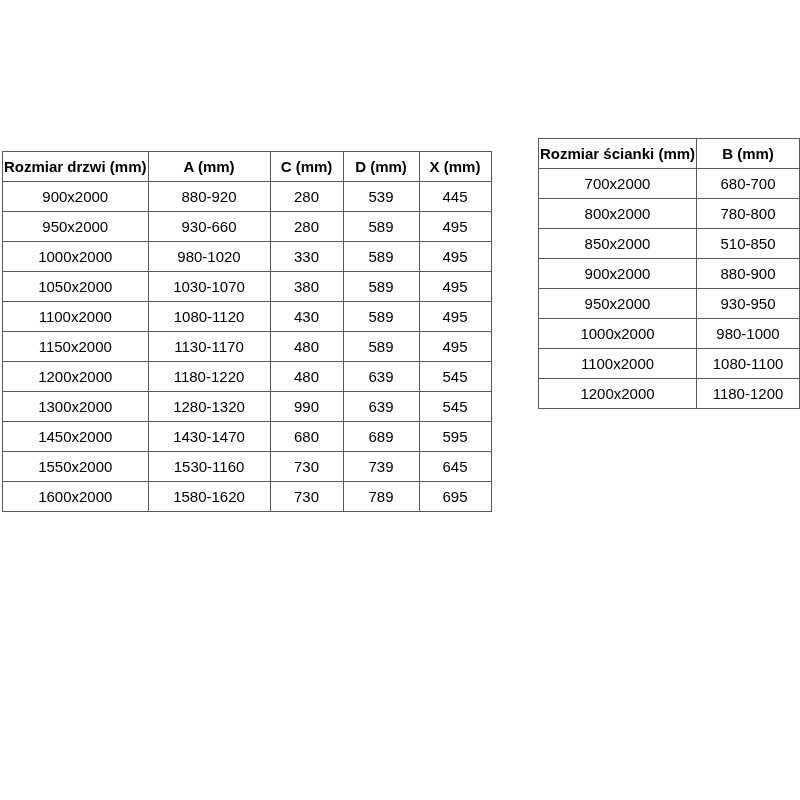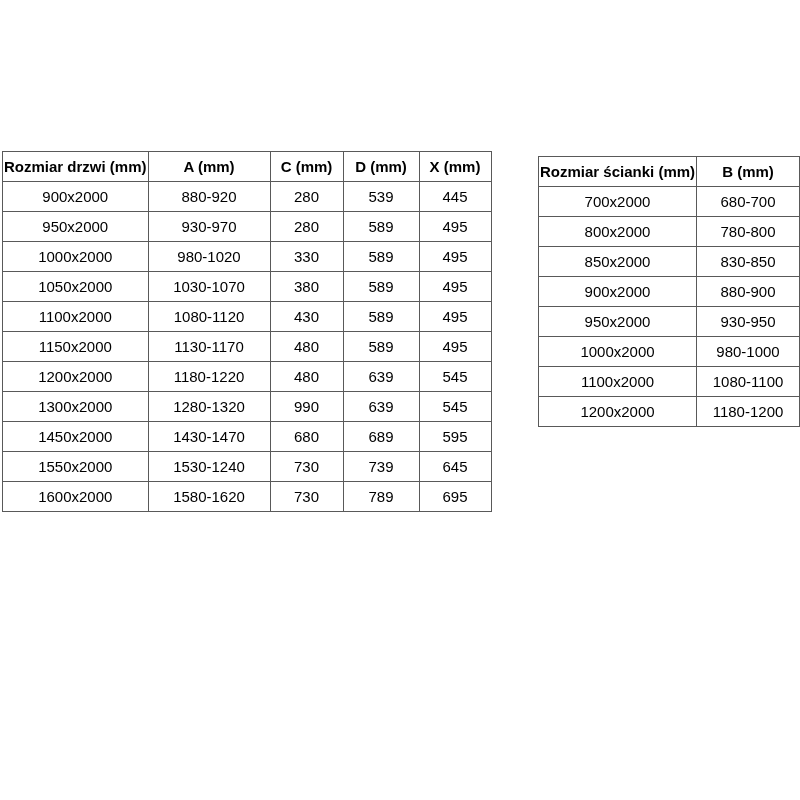--- a/index.html
+++ b/index.html
@@ -34,21 +34,21 @@
     line-height: 1;
     padding: 0 1px;
     white-space: nowrap;
     overflow: hidden;
     font-weight: normal;
   }
   .spec-table th {
     font-weight: bold;
   }
   #doors-table { left: 2px;   top: 151px; }
-  #walls-table { left: 538px; top: 156px; }
+  #walls-table { left: 538px; top: 138px; }
 </style>
 </head>
 <body>
 
 <table id="doors-table" class="spec-table">
     <colgroup>
       <col style="width: 138px;">
       <col style="width: 122px;">
       <col style="width: 73px;">
       <col style="width: 76px;">
@@ -66,21 +66,21 @@
     <tbody>
       <tr>
         <td>900x2000</td>
         <td>880-920</td>
         <td>280</td>
         <td>539</td>
         <td>445</td>
       </tr>
       <tr>
         <td>950x2000</td>
-        <td>930-970</td>
+        <td>930-660</td>
         <td>280</td>
         <td>589</td>
         <td>495</td>
       </tr>
       <tr>
         <td>1000x2000</td>
         <td>980-1020</td>
         <td>330</td>
         <td>589</td>
         <td>495</td>
@@ -122,21 +122,21 @@
       </tr>
       <tr>
         <td>1450x2000</td>
         <td>1430-1470</td>
         <td>680</td>
         <td>689</td>
         <td>595</td>
       </tr>
       <tr>
         <td>1550x2000</td>
-        <td>1530-1240</td>
+        <td>1530-1160</td>
         <td>730</td>
         <td>739</td>
         <td>645</td>
       </tr>
       <tr>
         <td>1600x2000</td>
         <td>1580-1620</td>
         <td>730</td>
         <td>789</td>
         <td>695</td>
@@ -159,21 +159,21 @@
       <tr>
         <td>700x2000</td>
         <td>680-700</td>
       </tr>
       <tr>
         <td>800x2000</td>
         <td>780-800</td>
       </tr>
       <tr>
         <td>850x2000</td>
-        <td>830-850</td>
+        <td>510-850</td>
       </tr>
       <tr>
         <td>900x2000</td>
         <td>880-900</td>
       </tr>
       <tr>
         <td>950x2000</td>
         <td>930-950</td>
       </tr>
       <tr>

